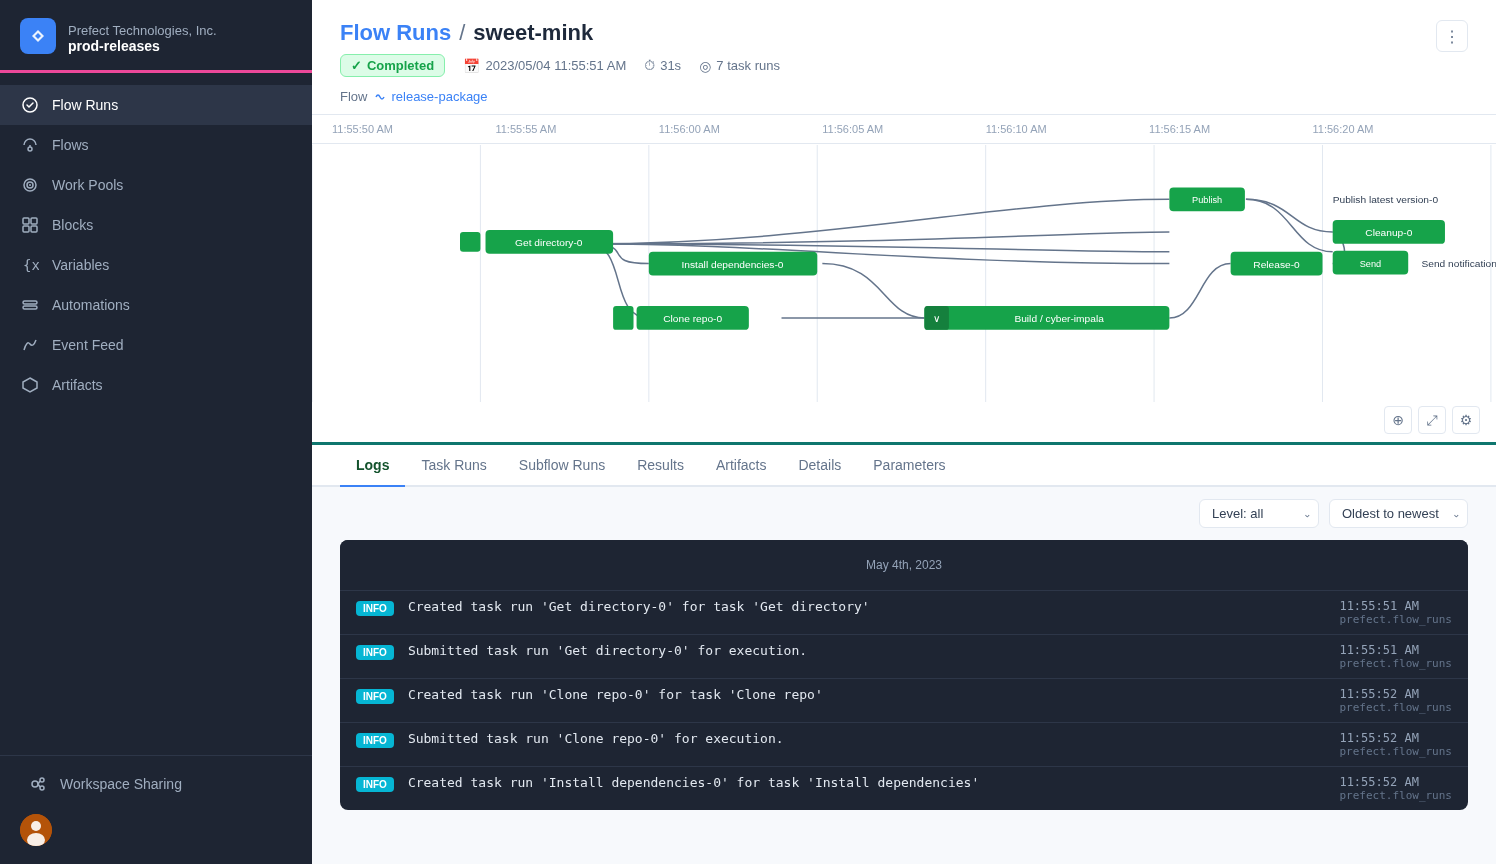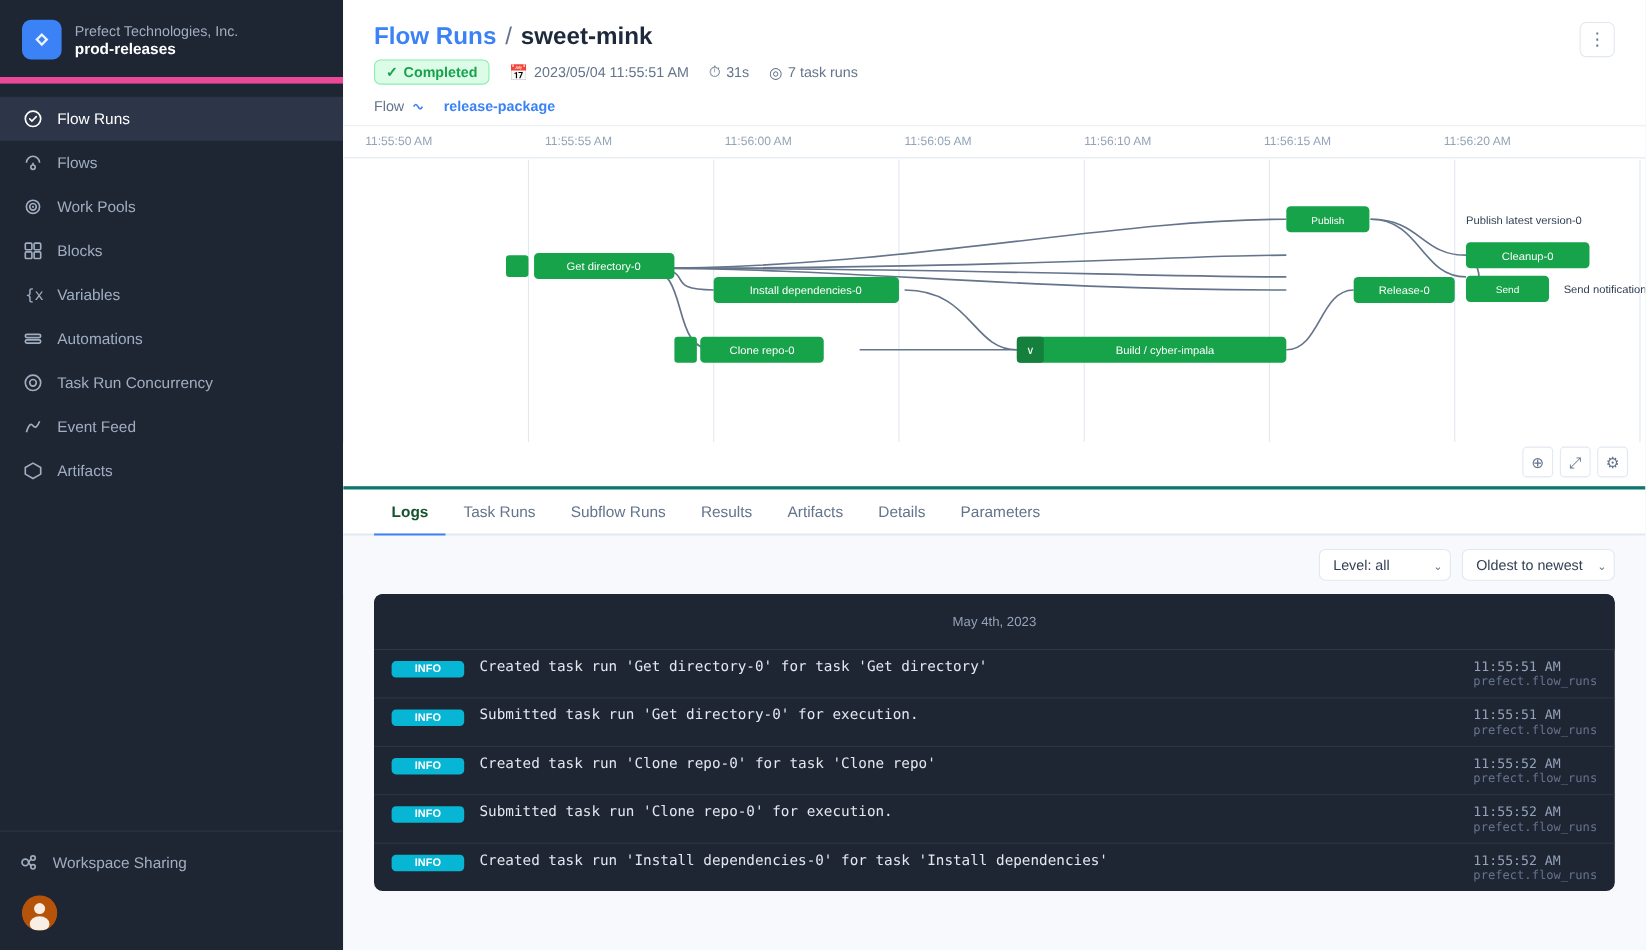--- a/index.html
+++ b/index.html
@@ -11,23 +11,23 @@
       min-width: 312px;
       background: #1e2533;
       display: flex;
       flex-direction: column;
       height: 100%;
       color: #fff;
     }
     .sidebar-header {
       padding: 18px 20px 16px;
       display: flex;
-      align-items: center;
+      align-items: flex-end;
       gap: 12px;
-      border-bottom: 6px solid #ec4899;
+      border-bottom: 3px solid #ec4899;
     }
     .sidebar-logo {
       width: 36px;
       height: 36px;
       background: #3b82f6;
       border-radius: 8px;
       display: flex;
       align-items: center;
       justify-content: center;
       font-size: 18px;
@@ -54,21 +54,21 @@
       width: 100%;
     }
     .nav-item.active { background: #2d3648; color: #fff; }
     .nav-item .nav-icon { width: 20px; height: 20px; display: flex; align-items: center; justify-content: center; flex-shrink: 0; }
 
     .sidebar-bottom { border-top: 1px solid #2d3648; padding: 8px 0; }
     .sidebar-bottom-item {
       display: flex;
       align-items: center;
       gap: 12px;
-      padding: 10px 16px;
+      padding: 10px 28px;
       cursor: pointer;
       color: #a0aec0;
       font-size: 14px;
       font-weight: 500;
     }
     .sidebar-bottom-item .nav-icon { width: 20px; height: 20px; display: flex; align-items: center; justify-content: center; flex-shrink: 0; }
 
     .sidebar-user {
       display: flex;
       align-items: center;
@@ -154,22 +154,22 @@
       gap: 6px;
       margin-bottom: 10px;
       font-size: 13px;
       color: #64748b;
     }
     .flow-link {
       color: #3b82f6;
       cursor: pointer;
       display: flex;
       align-items: center;
-      gap: 16px;
-      font-weight: 700;
+      gap: 4px;
+      font-weight: 400;
     }
 
     .header-actions {
       position: absolute;
       top: 20px;
       right: 28px;
     }
     .more-btn {
       width: 32px;
       height: 32px;
@@ -333,21 +333,21 @@
       padding: 8px 16px;
       gap: 14px;
       border-top: 1px solid #2d3648;
     }
     .log-row:first-of-type { border-top: none; }
     .log-badge {
       background: #06b6d4;
       color: #fff;
       font-size: 10px;
       font-weight: 700;
-      padding: 2px 21px;
+      padding: 2px 7px;
       border-radius: 4px;
       flex-shrink: 0;
       margin-top: 2px;
     }
     .log-message {
       flex: 1;
       color: #e2e8f0;
       font-size: 13px;
       font-family: 'SF Mono', 'Consolas', monospace;
     }
@@ -450,29 +450,20 @@
     <div class="nav-item">
       <span class="nav-icon">
         <svg width="18" height="18" viewBox="0 0 18 18" fill="none">
           <rect x="2" y="5" width="14" height="3" rx="1.5" stroke="currentColor" stroke-width="1.5"></rect>
           <rect x="2" y="10" width="14" height="3" rx="1.5" stroke="currentColor" stroke-width="1.5"></rect>
         </svg>
       </span>
       <span>Automations</span>
     </div>
 
-    <div class="nav-item">
-      <span class="nav-icon">
-        <svg width="18" height="18" viewBox="0 0 18 18" fill="none">
-          <circle cx="9" cy="9" r="7" stroke="currentColor" stroke-width="1.5"></circle>
-          <circle cx="9" cy="9" r="3" fill="none" stroke="currentColor" stroke-width="1.5"></circle>
-        </svg>
-      </span>
-      <span>Task Run Concurrency</span>
-    </div>
 
     <div class="nav-item">
       <span class="nav-icon">
         <svg width="18" height="18" viewBox="0 0 18 18" fill="none">
           <path d="M3 14 Q6 4 9 8 Q12 12 15 4" stroke="currentColor" stroke-width="1.5" fill="none"></path>
         </svg>
       </span>
       <span>Event Feed</span>
     </div>
 

